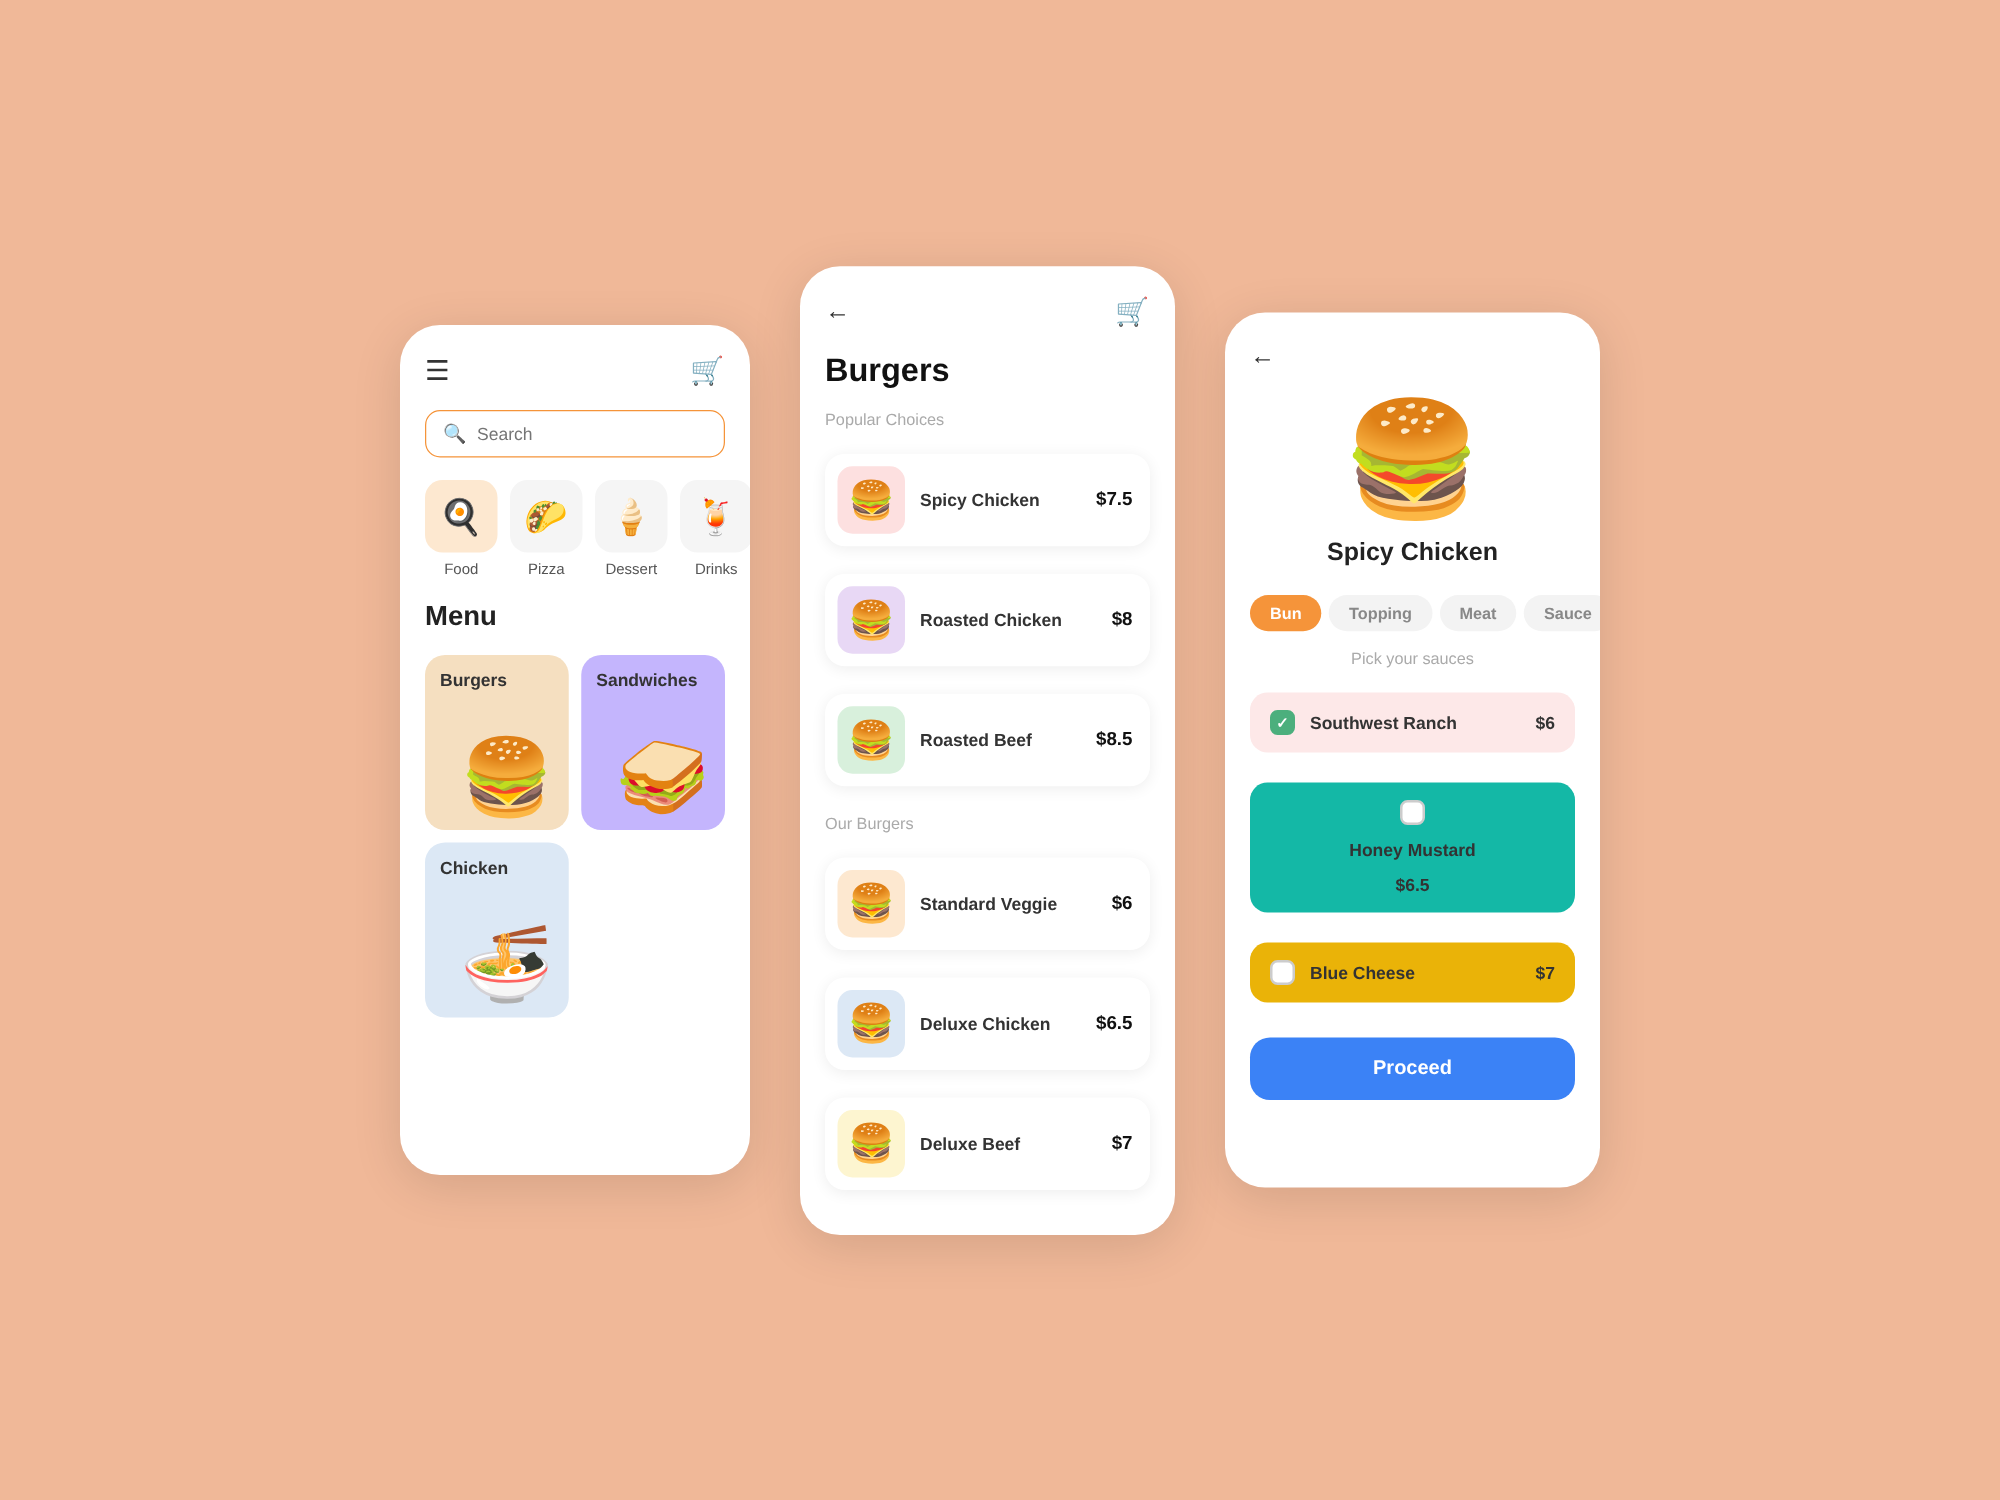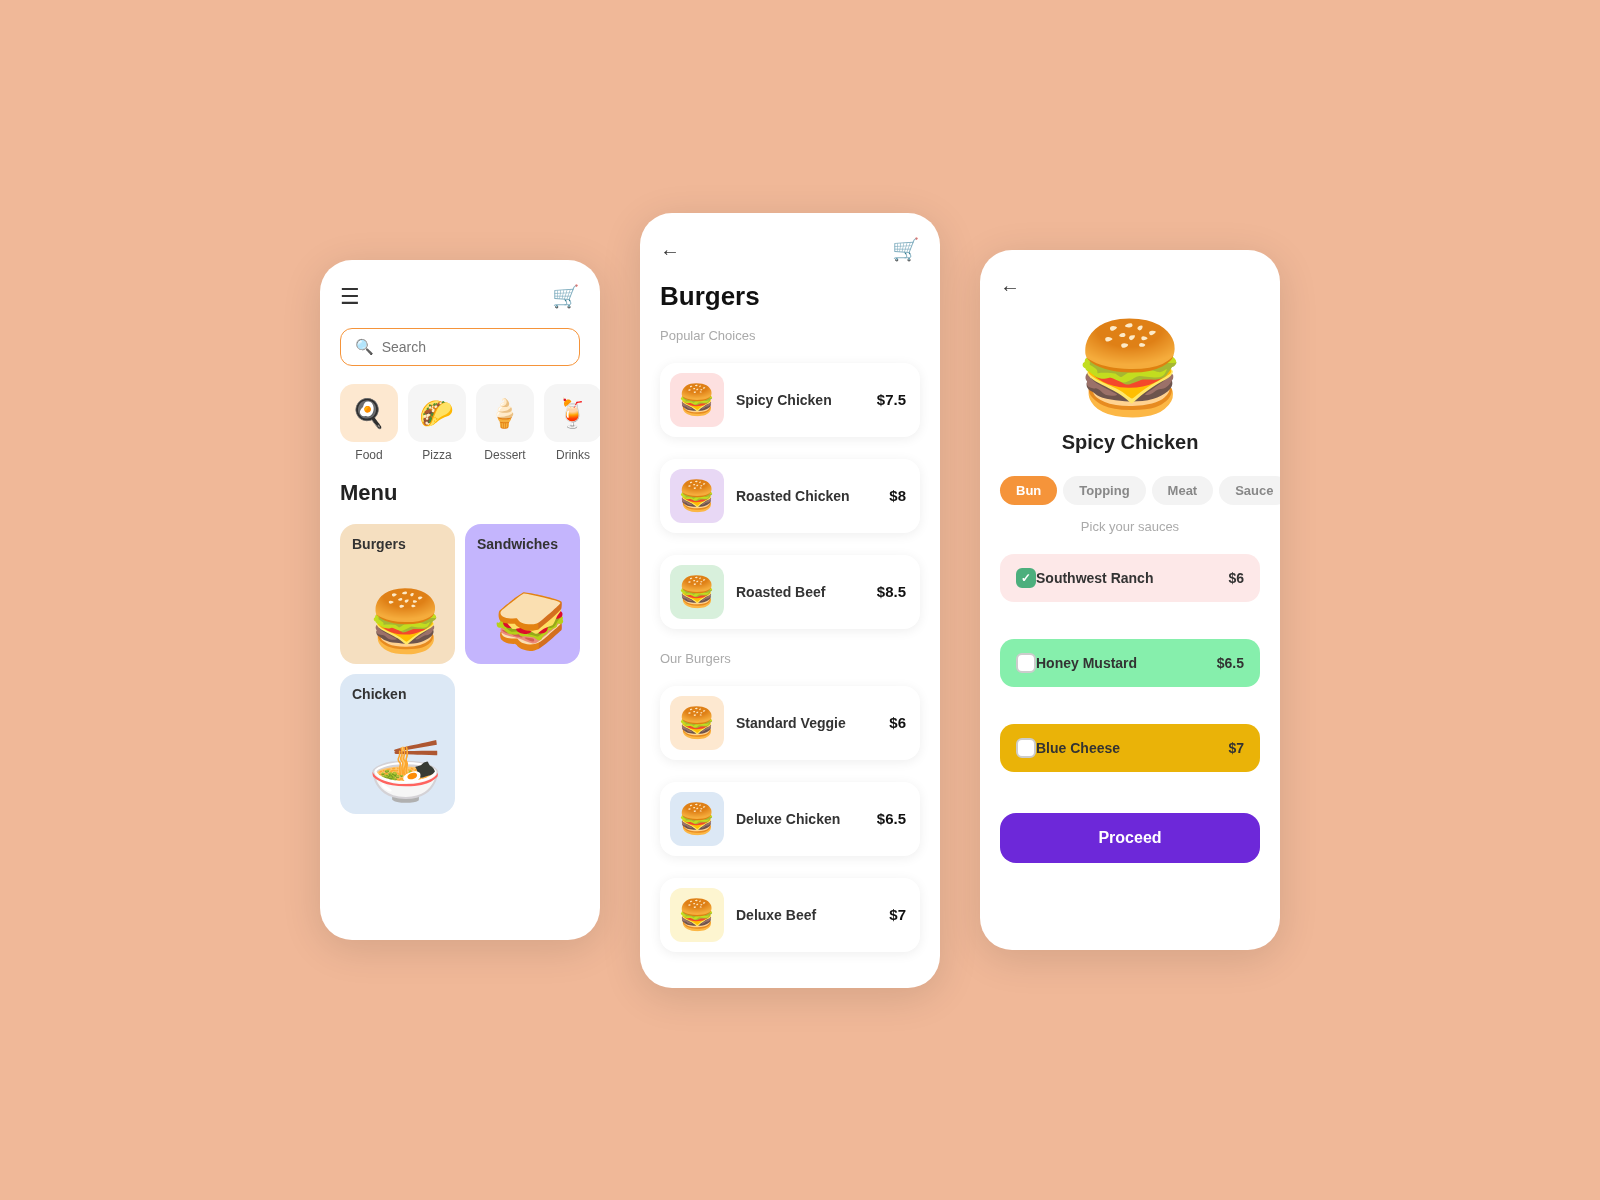--- a/index.html
+++ b/index.html
@@ -235,24 +235,25 @@
       font-size: 13px;
       color: #aaa;
       margin-bottom: 6px;
       text-align: center;
     }
     .sauce-option {
       display: flex;
       align-items: center;
       border-radius: 14px;
       padding: 14px 16px;
-      margin-bottom: 23px;
+      margin-bottom: 10px;
+      gap: 12px;
     }
     .sauce-pink   { background: #fde8e8; }
-    .sauce-green  { background: #86efac; }
+    .sauce-green  { background: #14b8a6; flex-direction: column; }
     .sauce-blue   { background: #eab308; }
     .sauce-checkbox {
       width: 20px;
       height: 20px;
       border-radius: 6px;
       border: 2px solid #ccc;
       background: #fff;
       display: flex;
       align-items: center;
       justify-content: center;
@@ -274,21 +275,21 @@
       font-size: 14px;
       font-weight: 600;
       color: #333;
     }
     .sauce-price {
       font-size: 14px;
       font-weight: 700;
       color: #333;
     }
     .proceed-btn {
-      background: #6d28d9;
+      background: #3b82f6;
       color: #fff;
       border: none;
       border-radius: 16px;
       padding: 16px;
       font-size: 16px;
       font-weight: 700;
       width: 100%;
       cursor: pointer;
       margin-top: 4px;
       text-align: center;

